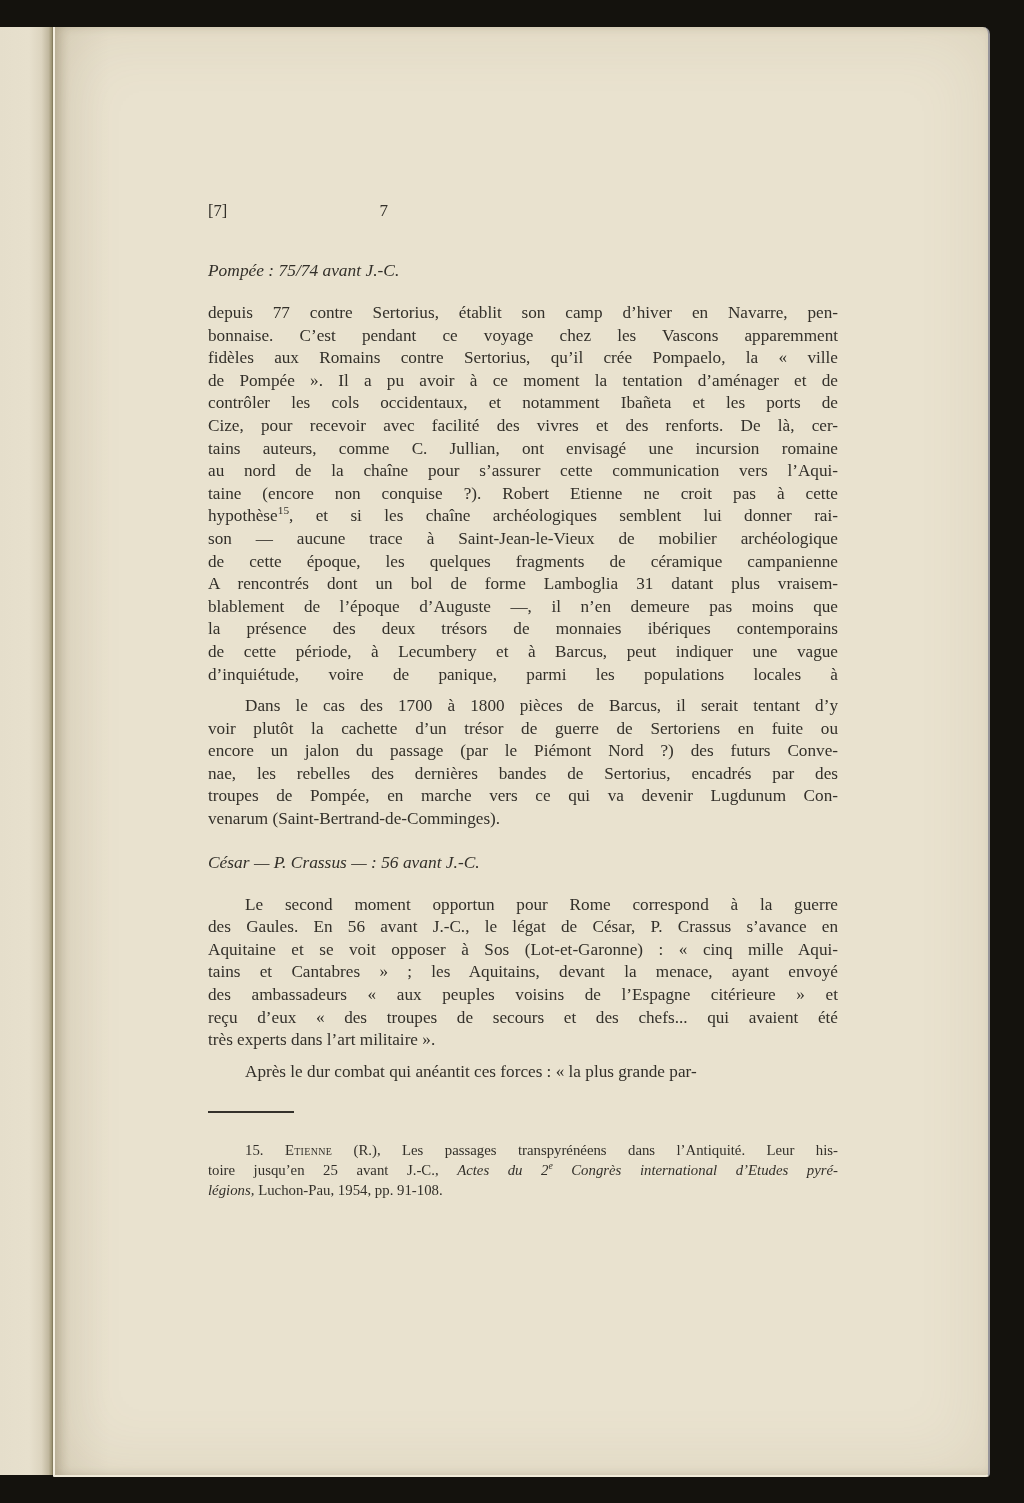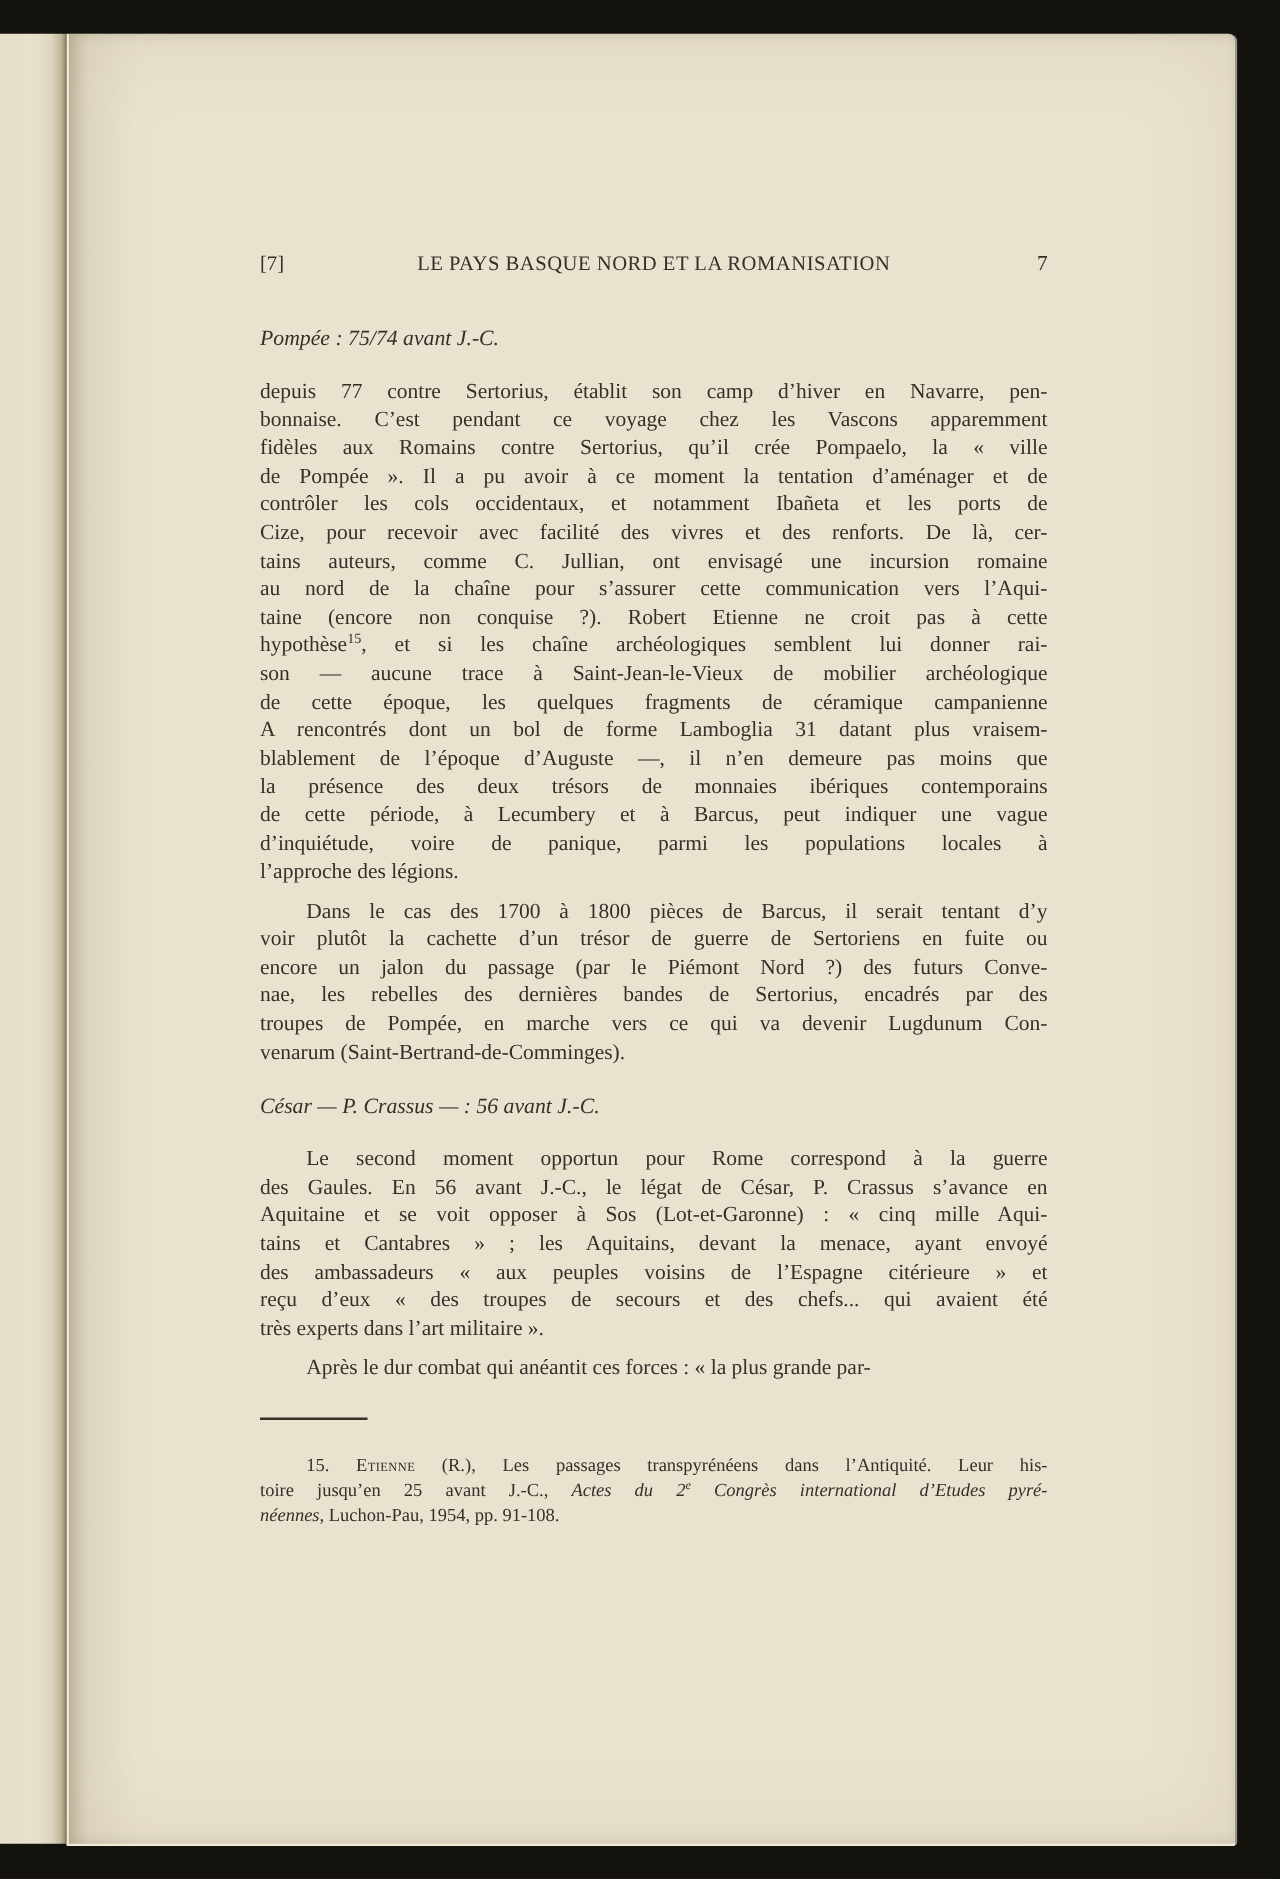--- a/index.html
+++ b/index.html
@@ -77,21 +77,20 @@
 </head>
 <body>
 
 <div class="scene">
   <div class="left-fold"></div>
   <div class="page">
     <div class="content">
 
       <div class="header">
         <span class="ref">[7]</span>
-        <span class="title">LE PAYS BASQUE NORD ET LA ROMANISATION</span>
         <span class="pagenum">7</span>
       </div>
 
       <div id="body-root">
           <div class="section-heading">Pompée : 75/74 avant J.-C.</div>
           <div class="paragraph">
             <div class="line">depuis 77 contre Sertorius, établit son camp d’hiver en Navarre, pen-</div>
             <div class="line">bonnaise. C’est pendant ce voyage chez les Vascons apparemment</div>
             <div class="line">fidèles aux Romains contre Sertorius, qu’il crée Pompaelo, la « ville</div>
             <div class="line">de Pompée ». Il a pu avoir à ce moment la tentation d’aménager et de</div>
@@ -101,21 +100,20 @@
             <div class="line">au nord de la chaîne pour s’assurer cette communication vers l’Aqui-</div>
             <div class="line">taine (encore non conquise ?). Robert Etienne ne croit pas à cette</div>
             <div class="line"><span>hypothèse</span><span class="sup">15</span><span>, et si les chaîne archéologiques semblent lui donner rai-</span></div>
             <div class="line">son — aucune trace à Saint-Jean-le-Vieux de mobilier archéologique</div>
             <div class="line">de cette époque, les quelques fragments de céramique campanienne</div>
             <div class="line">A rencontrés dont un bol de forme Lamboglia 31 datant plus vraisem-</div>
             <div class="line">blablement de l’époque d’Auguste —, il n’en demeure pas moins que</div>
             <div class="line">la présence des deux trésors de monnaies ibériques contemporains</div>
             <div class="line">de cette période, à Lecumbery et à Barcus, peut indiquer une vague</div>
             <div class="line">d’inquiétude, voire de panique, parmi les populations locales à</div>
-            <div class="line no-just">l’approche des légions.</div>
           </div>
           <div class="paragraph">
             <div class="line first">Dans le cas des 1700 à 1800 pièces de Barcus, il serait tentant d’y</div>
             <div class="line">voir plutôt la cachette d’un trésor de guerre de Sertoriens en fuite ou</div>
             <div class="line">encore un jalon du passage (par le Piémont Nord ?) des futurs Conve-</div>
             <div class="line">nae, les rebelles des dernières bandes de Sertorius, encadrés par des</div>
             <div class="line">troupes de Pompée, en marche vers ce qui va devenir Lugdunum Con-</div>
             <div class="line no-just">venarum (Saint-Bertrand-de-Comminges).</div>
           </div>
           <div class="section-heading">César — P. Crassus — : 56 avant J.-C.</div>
@@ -131,19 +129,19 @@
           <div class="paragraph">
             <div class="line first no-just">Après le dur combat qui anéantit ces forces : « la plus grande par-</div>
           </div>
         </div>
 
       <div class="footnote">
         <div class="fn-rule"></div>
         <div id="footnote-root">
             <div class="fn-line first"><span>15.  </span><span class="sc">Etienne</span><span> (R.), Les passages transpyrénéens dans l’Antiquité. Leur his-</span></div>
             <div class="fn-line"><span>toire jusqu’en 25 avant J.-C., </span><span class="i">Actes du 2</span><span class="isup">e</span><span class="i"> Congrès international d’Etudes pyré-</span></div>
-            <div class="fn-line no-just"><span class="i">néennes,</span><span> Luchon-Pau, 1954, pp. 91-108.</span></div>
+            <div class="fn-line no-just"><span class="i">légions,</span><span> Luchon-Pau, 1954, pp. 91-108.</span></div>
           </div>
       </div>
 
     </div>
   </div>
 </div>
 
 </body></html>

